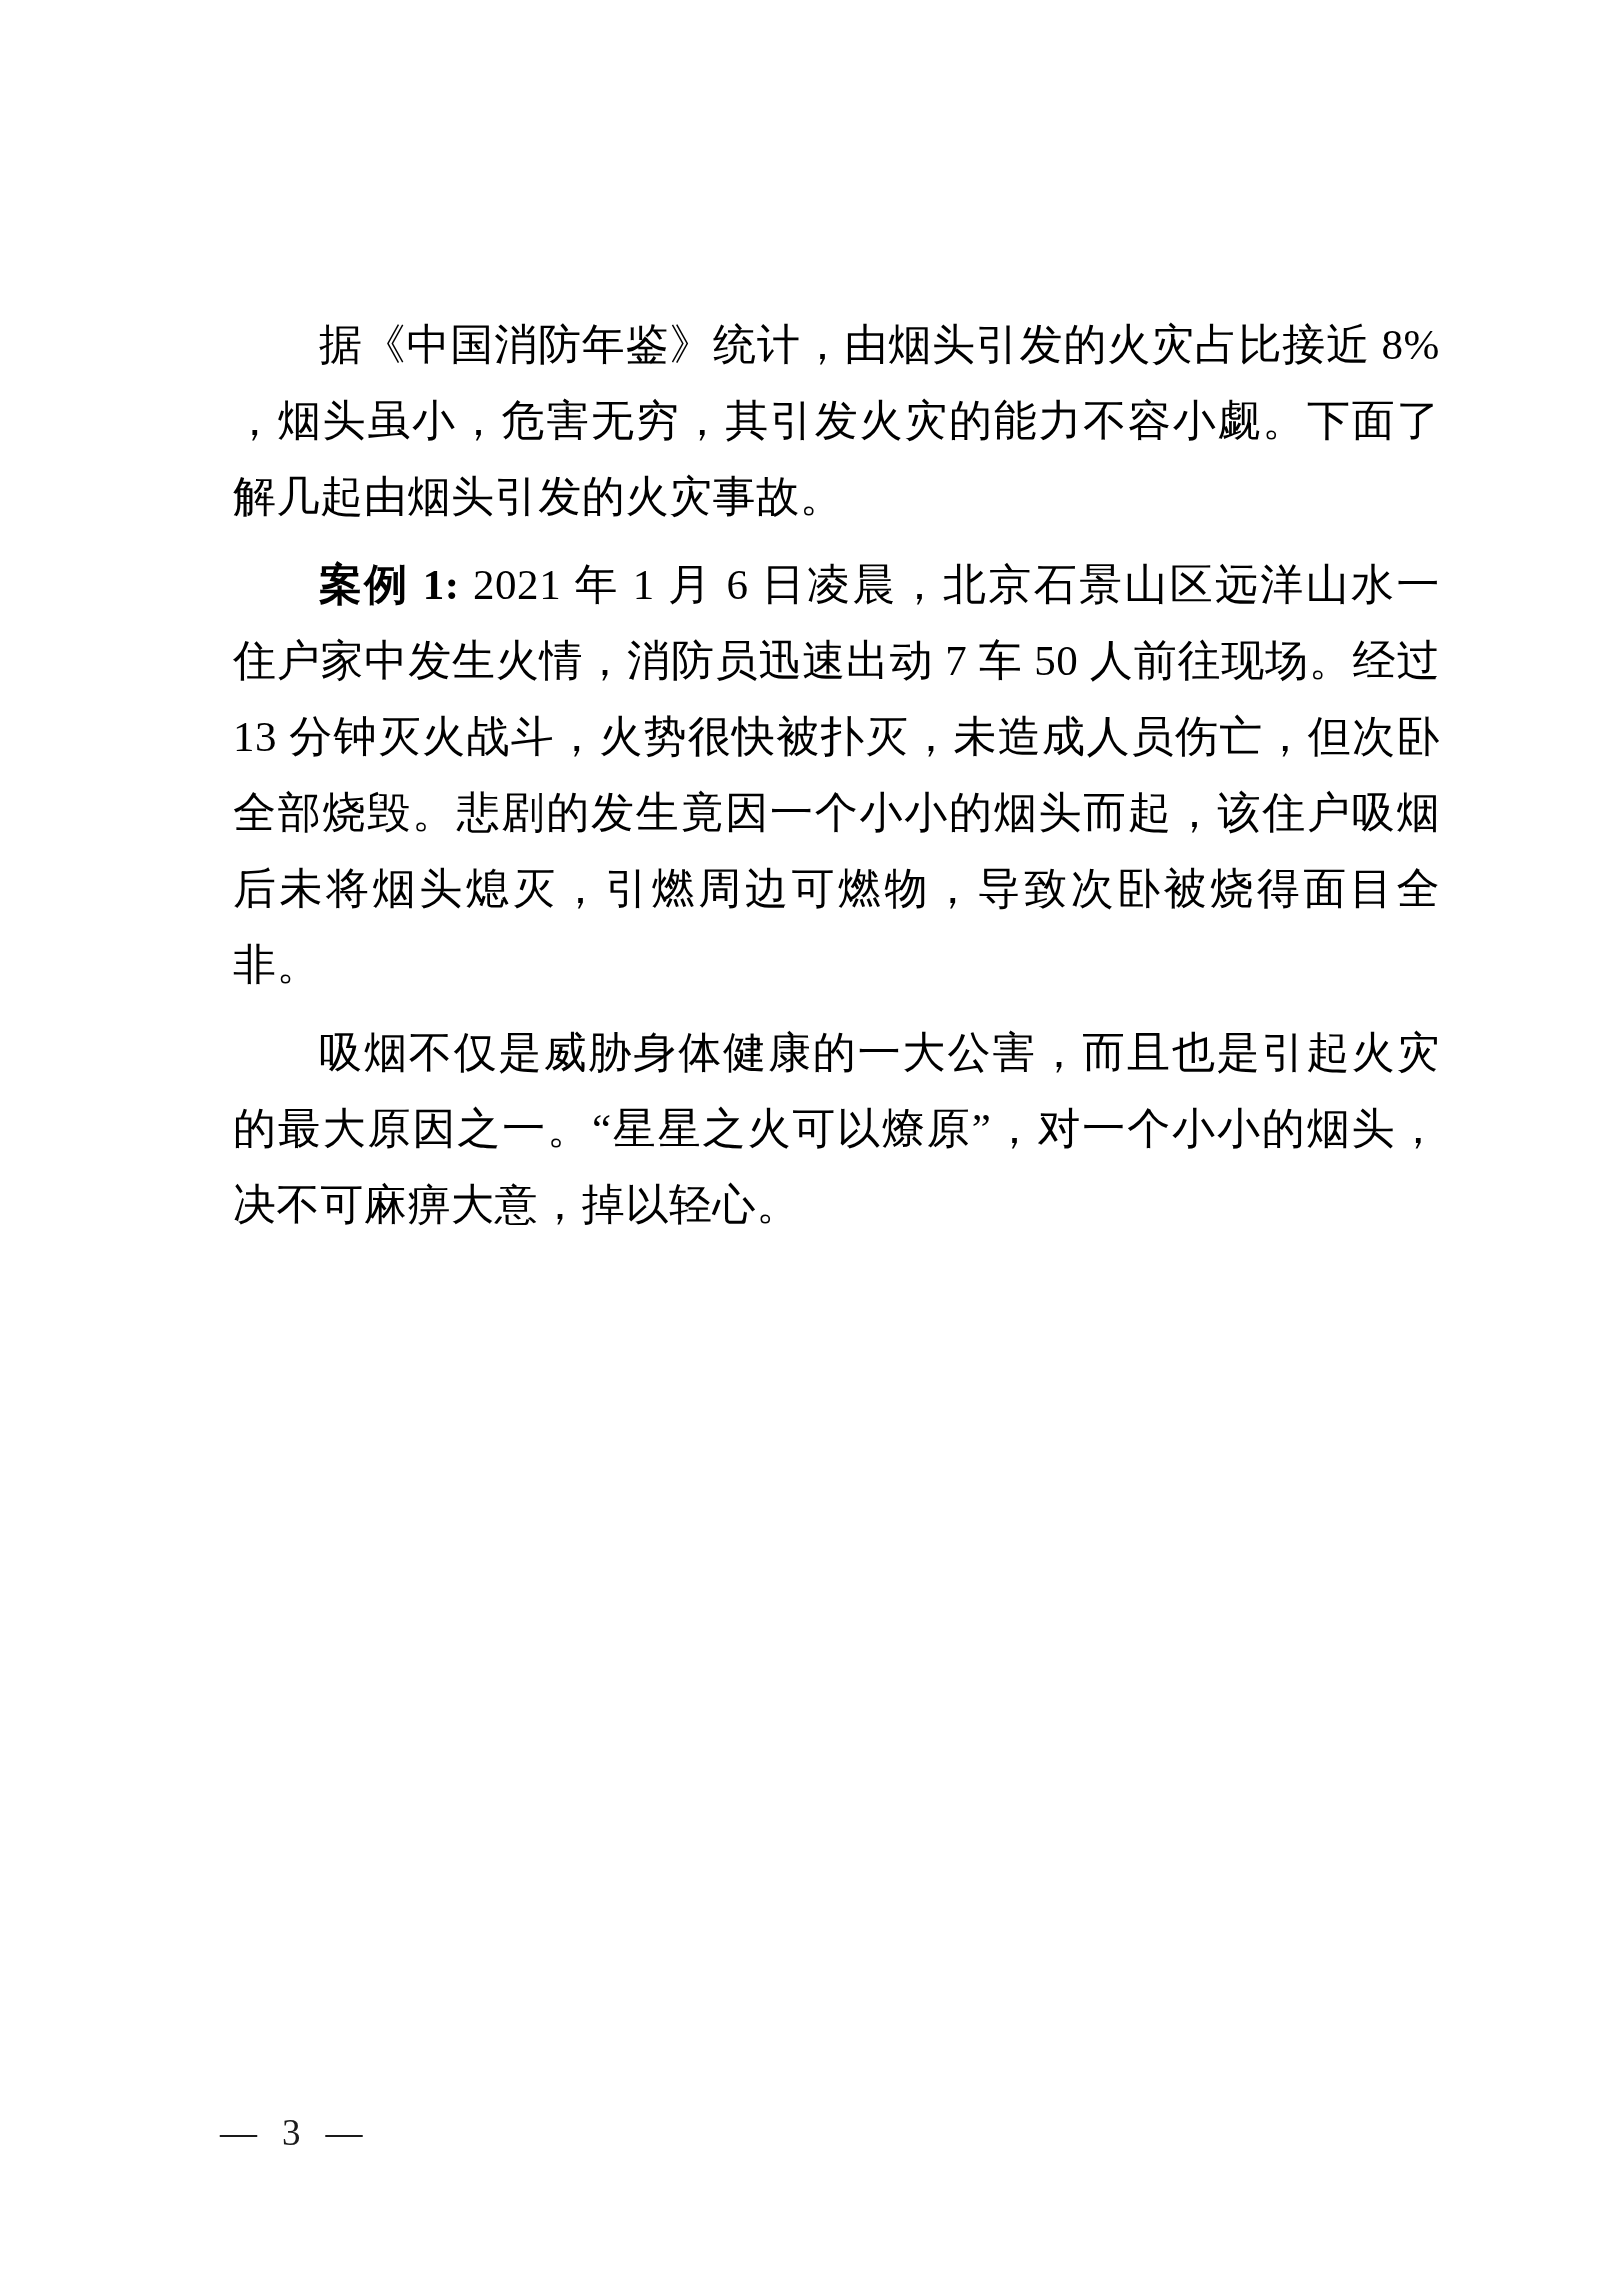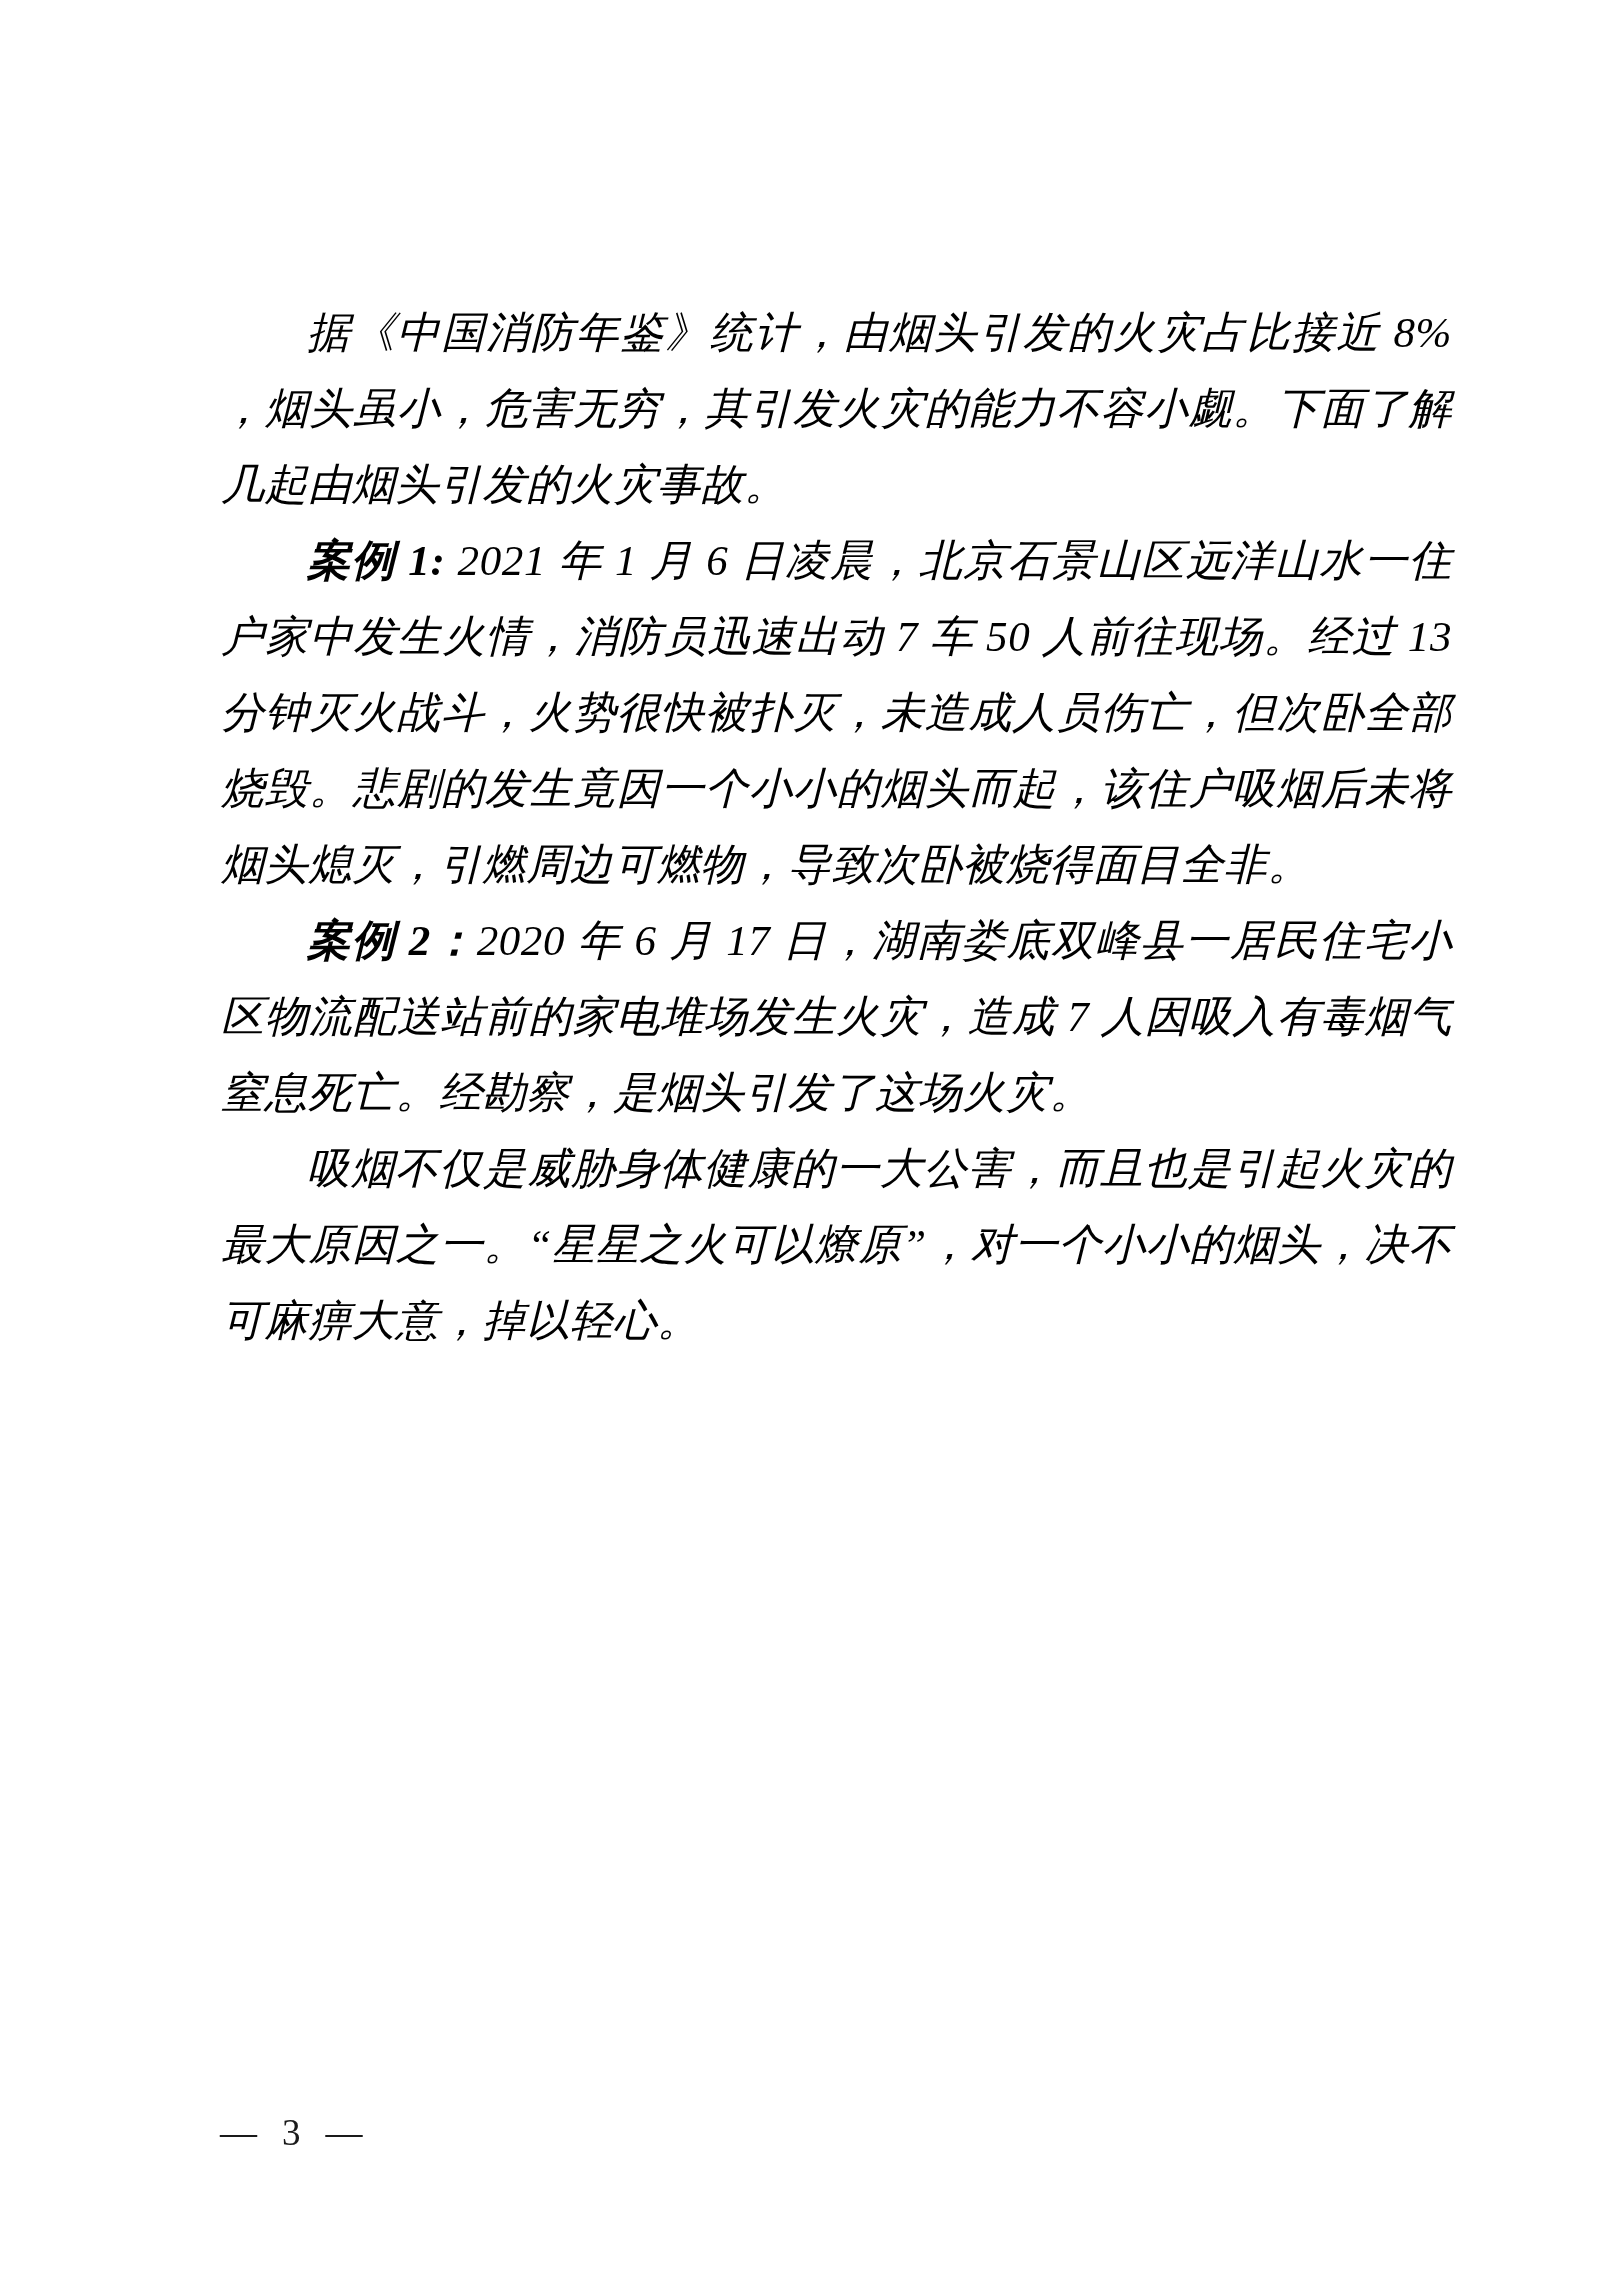--- a/index.html
+++ b/index.html
@@ -20,42 +20,40 @@
     left: 221px;
     top: 295px;
     width: 1231px;
     font-size: 43px;
     line-height: 76px;
     letter-spacing: 0.6px;
     text-align: justify;
     text-justify: inter-ideograph;
   }
   .para {
-    margin: 0;
+    margin: 12px;
     padding: 0;
     text-indent: 86px;
-    font-style: italic;
   }
   .case-label {
     font-weight: bold;
   }
   .page-number {
     position: absolute;
     left: 220px;
     top: 2103px;
     font-size: 37px;
     line-height: 59px;
     word-spacing: 15.7px;
     color: #1a1a1a;
   }
 </style>
 </head>
 <body>
 
 <div class="text-block">
   <p class="para"><span class="case-label"></span><span>据《中国消防年鉴》统计，由烟头引发的火灾占比接近 8% ，烟头虽小，危害无穷，其引发火灾的能力不容小觑。下面了解几起由烟头引发的火灾事故。</span></p>
   <p class="para"><span class="case-label">案例 1:</span><span> 2021 年 1 月 6 日凌晨，北京石景山区远洋山水一住户家中发生火情，消防员迅速出动 7 车 50 人前往现场。经过 13 分钟灭火战斗，火势很快被扑灭，未造成人员伤亡，但次卧全部烧毁。悲剧的发生竟因一个小小的烟头而起，该住户吸烟后未将烟头熄灭，引燃周边可燃物，导致次卧被烧得面目全非。</span></p>
-  <p class="para"><span class="case-label">案例 2：</span><span>2020 年 6 月 17 日，湖南娄底双峰县一居民住宅小区物流配送站前的家电堆场发生火灾，造成 7 人因吸入有毒烟气窒息死亡。经勘察，是烟头引发了这场火灾。</span></p>
   <p class="para"><span class="case-label"></span><span>吸烟不仅是威胁身体健康的一大公害，而且也是引起火灾的最大原因之一。“星星之火可以燎原”，对一个小小的烟头，决不可麻痹大意，掉以轻心。</span></p>
 </div>
 
 <div class="page-number">— 3 —</div>
 
 
 </body></html>

